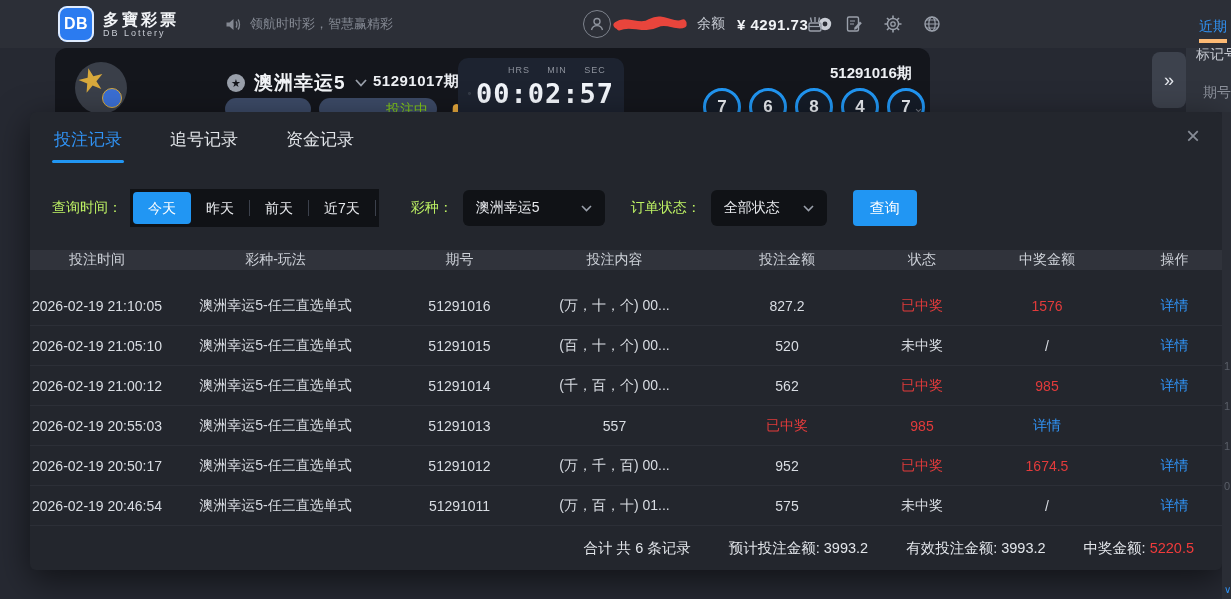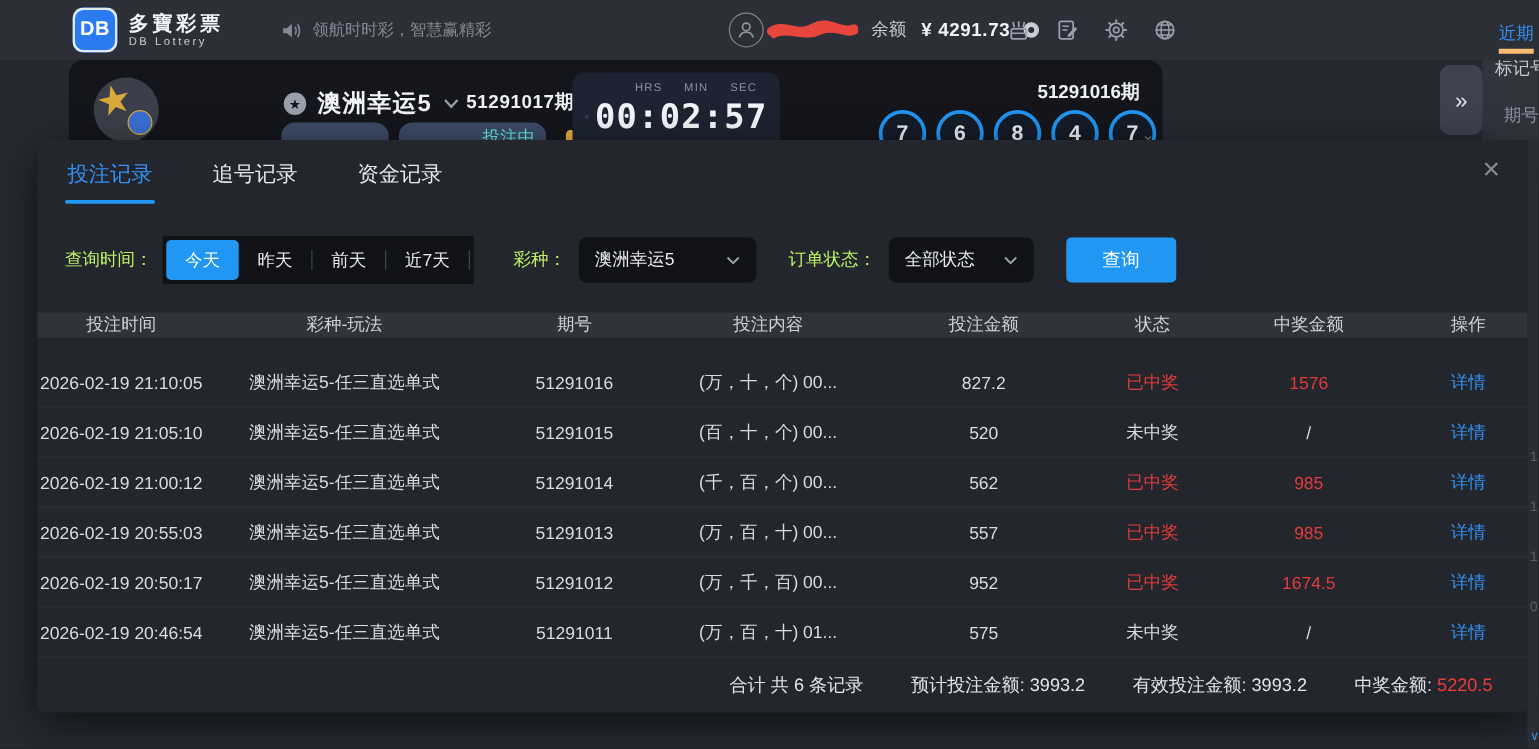--- a/index.html
+++ b/index.html
@@ -34,21 +34,21 @@
   .game-logo { position:absolute; left:20px; top:14px; width:52px; height:52px; border-radius:50%; background:#3a3f49; overflow:hidden; }
   .game-logo .star { position:absolute; left:2px; top:2px; font-size:32px; color:#d8a93c; transform:rotate(-14deg); line-height:1; }
   .game-logo .ball { position:absolute; right:5px; bottom:6px; width:20px; height:20px; border-radius:50%; background:#3b6fd4; border:1px solid #d8a93c; }
   .game-title-row { position:absolute; left:172px; top:22px; display:flex; align-items:center; gap:9px; }
   .medal { width:18px; height:18px; border-radius:50%; background:#9aa0ab; color:#14161c; font-size:11px; display:flex; align-items:center; justify-content:center; }
   .game-title { font-size:19px; font-weight:bold; color:#f2f4f7; letter-spacing:1px; }
   .pill { position:absolute; top:50px; height:22px; background:#3c4a66; border-radius:11px; }
   .pill1 { left:170px; width:86px; }
   .pill2 { left:264px; width:118px; }
   .issue-now { position:absolute; left:318px; top:24px; font-size:15px; font-weight:bold; color:#eef0f4; letter-spacing:.5px; }
-  .betting-row { position:absolute; left:331px; top:53px; display:flex; align-items:center; gap:22px; color:#5eead4; font-size:14px; }
+  .betting-row { position:absolute; left:331px; top:53px; display:flex; align-items:center; gap:22px; color:#84cc16; font-size:14px; }
   .countdown { position:absolute; left:403px; top:10px; width:166px; height:96px; background:#1d2330; border-radius:10px; padding:7px 10px 0 10px; }
   .cd-labels { display:flex; padding-left:32px; color:#8d929c; font-size:9px; letter-spacing:1px; }
   .cd-labels span { width:42px; text-align:center; }
   .cd-main { display:flex; align-items:center; gap:5px; margin-top:3px; }
   .cd-digits { font-family:"DejaVu Sans Mono",monospace; font-weight:bold; font-size:27px; color:#f2f5fa; letter-spacing:1px; }
   .issue-last { position:absolute; left:775px; top:16px; font-size:15px; font-weight:bold; color:#eef0f4; white-space:nowrap; }
   .balls { position:absolute; left:648px; top:40px; display:flex; gap:8px; }
   .lot-ball { width:38px; height:38px; border-radius:50%; background:#151c28; border:3px solid #2196f3; color:#e8ebf0; font-size:17px; font-weight:bold; display:flex; align-items:center; justify-content:center; }
   .ball-x { position:absolute; left:858px; top:52px; color:#6b707a; font-size:13px; }
 
@@ -68,21 +68,21 @@
   .filters { position:absolute; left:22px; top:76px; right:22px; height:40px; display:flex; align-items:center; }
   .f-label { color:#bef264; font-size:14px; white-space:nowrap; }
   .time-group { display:flex; align-items:center; background:#101216; border-radius:0; padding:3px; margin-left:8px; }
   .chip { height:32px; line-height:32px; padding:0 15px; font-size:14px; color:#e8eaee; white-space:nowrap; cursor:pointer; }
   .chip.active { background:#2196f3; border-radius:4px; color:#fff; }
   .vsep { width:1px; height:16px; background:#3c414c; }
   .select { display:flex; align-items:center; justify-content:space-between; background:#101216; border-radius:6px; height:36px; padding:0 13px; font-size:14px; color:#e8eaee; cursor:pointer; }
   .sel-lottery { width:142px; margin-left:10px; }
   .sel-status { width:116px; margin-left:10px; }
   .gap1 { width:32px; } .gap2 { width:26px; } .gap3 { width:26px; }
-  .query-btn { width:88px; height:36px; background:#2196f3; border:none; border-radius:4px; color:#fff; font-size:15px; cursor:pointer; font-family:Liberation Serif, serif; }
+  .query-btn { width:64px; height:36px; background:#2196f3; border:none; border-radius:4px; color:#fff; font-size:15px; cursor:pointer; font-family:Liberation Serif, serif; }
 
   .grid8 { display:grid; grid-template-columns:134px 223px 145px 165px 180px 90px 160px 1fr; align-items:center; text-align:center; }
   .thead { position:absolute; left:0; top:138px; width:100%; height:20px; background:#30333b; font-size:14px; color:#ced2d9; }
   .tbody { position:absolute; left:0; top:174px; width:100%; }
   .trow { height:40px; border-bottom:1px solid #2c2f37; font-size:14px; color:#d9dde3; }
   .win { color:#e23b3b; }
   .detail-link { color:#3093f5; cursor:pointer; }
 
   .tfoot { position:absolute; left:0; top:414px; width:100%; height:44px; display:flex; align-items:center; justify-content:flex-end; gap:38px; padding-right:28px; font-size:14.5px; color:#e2e5ea; }
   .tfoot .red { color:#f03b3b; }
@@ -295,21 +295,20 @@
         <span>(千，百，个) 00...</span>
         <span>562</span>
         <span class="win">已中奖</span>
         <span class="win">985</span>
         <span class="detail-link">详情</span>
       </div>
       <div class="trow grid8">
         <span>2026-02-19 20:55:03</span>
         <span>澳洲幸运5-任三直选单式</span>
         <span>51291013</span>
-        <span>(万，百，十) 00...</span>
         <span>557</span>
         <span class="win">已中奖</span>
         <span class="win">985</span>
         <span class="detail-link">详情</span>
       </div>
       <div class="trow grid8">
         <span>2026-02-19 20:50:17</span>
         <span>澳洲幸运5-任三直选单式</span>
         <span>51291012</span>
         <span>(万，千，百) 00...</span>

